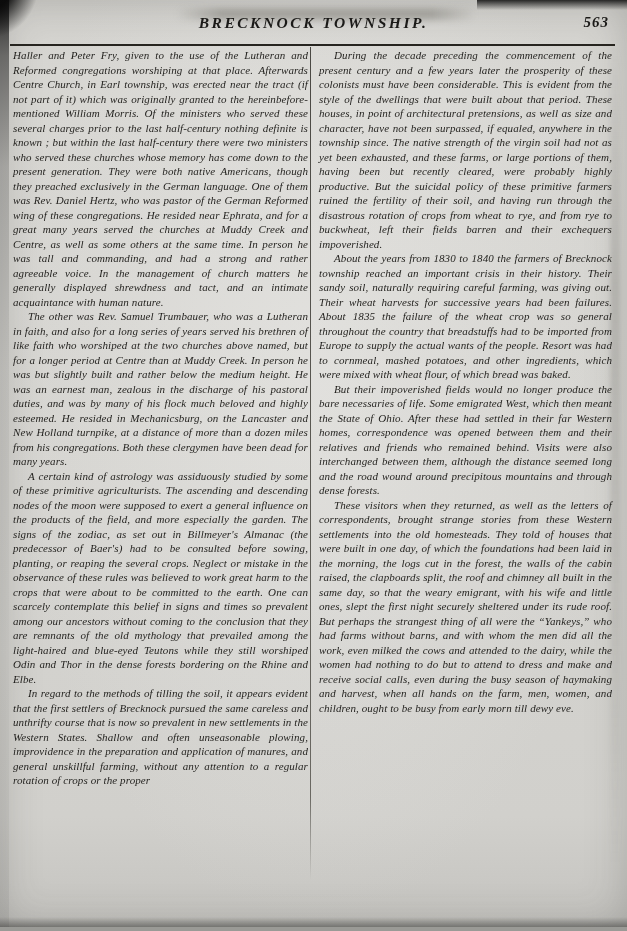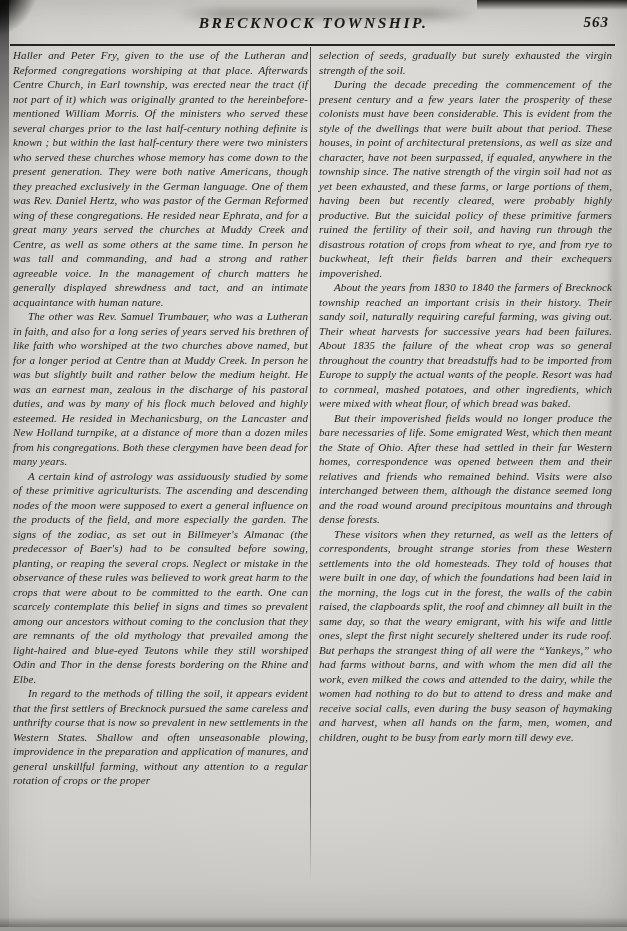--- a/index.html
+++ b/index.html
@@ -93,21 +93,20 @@
   <div class="column-divider"></div>
 
   <div class="col col-left">
     <p>Haller and Peter Fry, given to the use of the Lutheran and Reformed congregations worshiping at that place. Afterwards Centre Church, in Earl township, was erected near the tract (if not part of it) which was originally granted to the hereinbefore-mentioned William Morris.  Of the ministers who served these several charges prior to the last half-century nothing definite is known ; but within the last half-century there were two ministers who served these churches whose memory has come down to the present generation.  They were both native Americans, though they preached exclusively in the German language.  One of them was Rev. Daniel Hertz, who was pastor of the German Reformed wing of these congregations. He resided near Ephrata, and for a great many years served the churches at Muddy Creek and Centre, as well as some others at the same time.  In person he was tall and commanding, and had a strong and rather agreeable voice.  In the management of church matters he generally displayed shrewdness and tact, and an intimate acquaintance with human nature.</p>
     <p class="indent">The other was Rev. Samuel Trumbauer, who was a Lutheran in faith, and also for a long series of years served his brethren of like faith who worshiped at the two churches above named, but for a longer period at Centre than at Muddy Creek.  In person he was but slightly built and rather below the medium height. He was an earnest man, zealous in the discharge of his pastoral duties, and was by many of his flock much beloved and highly esteemed.  He resided in Mechanicsburg, on the Lancaster and New Holland turnpike, at a distance of more than a dozen miles from his congregations.  Both these clergymen have been dead for many years.</p>
     <p class="indent">A certain kind of astrology was assiduously studied by some of these primitive agriculturists.  The ascending and descending nodes of the moon were supposed to exert a general influence on the products of the field, and more especially the garden.  The signs of the zodiac, as set out in Billmeyer's Almanac (the predecessor of Baer's) had to be consulted before sowing, planting, or reaping the several crops.  Neglect or mistake in the observance of these rules was believed to work great harm to the crops that were about to be committed to the earth.  One can scarcely contemplate this belief in signs and times so prevalent among our ancestors without coming to the conclusion that they are remnants of the old mythology that prevailed among the light-haired and blue-eyed Teutons while they still worshiped Odin and Thor in the dense forests bordering on the Rhine and Elbe.</p>
     <p class="indent">In regard to the methods of tilling the soil, it appears evident that the first settlers of Brecknock pursued the same careless and unthrifty course that is now so prevalent in new settlements in the Western States.  Shallow and often unseasonable plowing, improvidence in the preparation and application of manures, and general unskillful farming, without any attention to a regular rotation of crops or the proper</p>
   </div>
 
   <div class="col col-right">
-    <p>selection of seeds, gradually but surely exhausted the virgin strength of the soil.</p>
     <p class="indent">During the decade preceding the commencement of the present century and a few years later the prosperity of these colonists must have been considerable.  This is evident from the style of the dwellings that were built about that period.  These houses, in point of architectural pretensions, as well as size and character, have not been surpassed, if equaled, anywhere in the township since.  The native strength of the virgin soil had not as yet been exhausted, and these farms, or large portions of them, having been but recently cleared, were probably highly productive.  But the suicidal policy of these primitive farmers ruined the fertility of their soil, and having run through the disastrous rotation of crops from wheat to rye, and from rye to buckwheat, left their fields barren and their exchequers impoverished.</p>
     <p class="indent">About the years from 1830 to 1840 the farmers of Brecknock township reached an important crisis in their history.  Their sandy soil, naturally requiring careful farming, was giving out.  Their wheat harvests for successive years had been failures.  About 1835 the failure of the wheat crop was so general throughout the country that breadstuffs had to be imported from Europe to supply the actual wants of the people.  Resort was had to cornmeal, mashed potatoes, and other ingredients, which were mixed with wheat flour, of which bread was baked.</p>
     <p class="indent">But their impoverished fields would no longer produce the bare necessaries of life.  Some emigrated West, which then meant the State of Ohio.  After these had settled in their far Western homes, correspondence was opened between them and their relatives and friends who remained behind.  Visits were also interchanged between them, although the distance seemed long and the road wound around precipitous mountains and through dense forests.</p>
     <p class="indent">These visitors when they returned, as well as the letters of correspondents, brought strange stories from these Western settlements into the old homesteads. They told of houses that were built in one day, of which the foundations had been laid in the morning, the logs cut in the forest, the walls of the cabin raised, the clapboards split, the roof and chimney all built in the same day, so that the weary emigrant, with his wife and little ones, slept the first night securely sheltered under its rude roof.  But perhaps the strangest thing of all were the “Yankeys,” who had farms without barns, and with whom the men did all the work, even milked the cows and attended to the dairy, while the women had nothing to do but to attend to dress and make and receive social calls, even during the busy season of haymaking and harvest, when all hands on the farm, men, women, and children, ought to be busy from early morn till dewy eve.</p>
   </div>
 
   <div class="edge-left"></div>
   <div class="edge-topleft"></div>
   <div class="edge-topright"></div>
   <div class="edge-bottom"></div>

